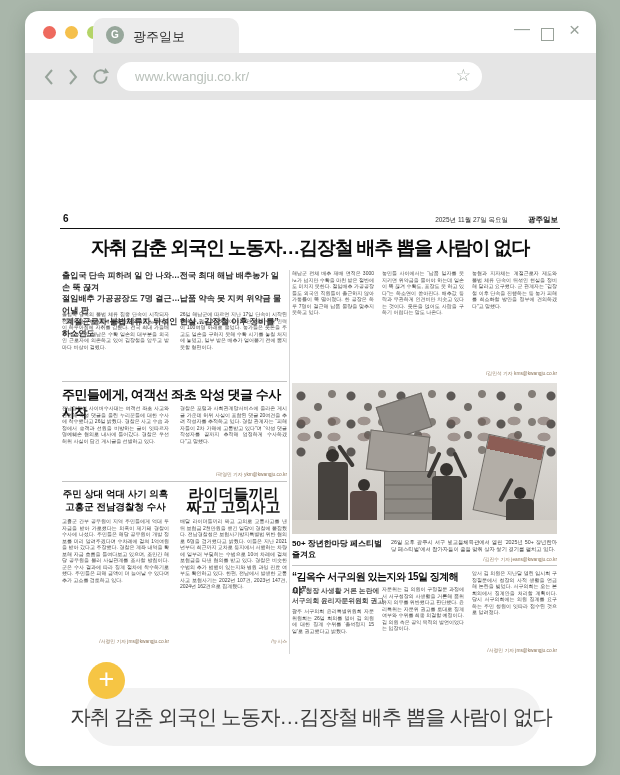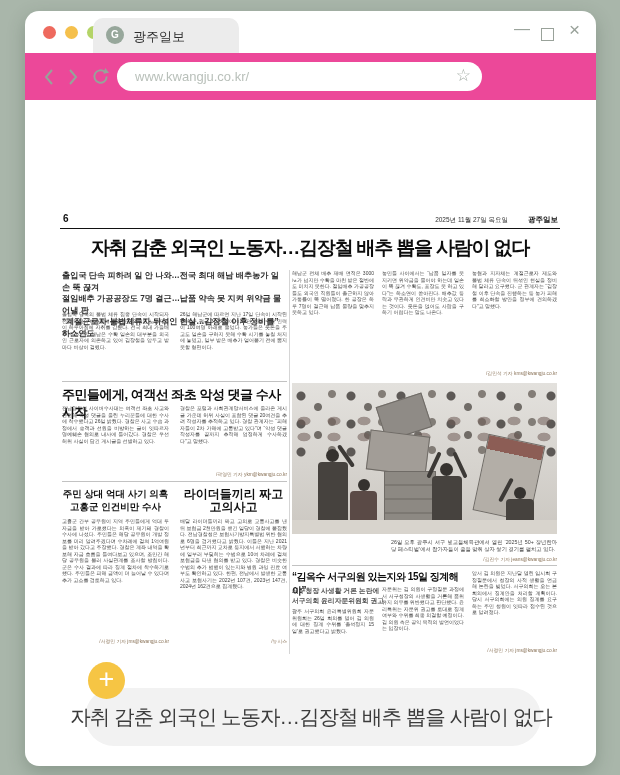--- a/index.html
+++ b/index.html
@@ -5,21 +5,21 @@
   html,body{margin:0;padding:0;}
   body{width:620px;height:775px;background:#a9b6aa;font-family:"Liberation Sans",sans-serif;overflow:hidden;position:relative;}
   .window{position:absolute;left:25px;top:11px;width:571px;height:755px;background:#fff;border-radius:14px;box-shadow:0 6px 18px rgba(40,60,45,.25);overflow:hidden;}
   
   .dot{position:absolute;top:15px;width:13px;height:13px;border-radius:50%;}
   .tab{position:absolute;left:68px;top:7px;width:146px;height:35px;background:#ececec;border-radius:10px 10px 0 0;}
   .tab .fav{position:absolute;left:13px;top:8px;width:18px;height:18px;border-radius:50%;background:#97a79b;color:#fff;font-size:10px;font-weight:700;text-align:center;line-height:18px;}
   .tab .tlabel{position:absolute;left:40px;top:10px;font-size:13px;color:#2e2e2e;}
   .wctl{position:absolute;top:11px;color:#99a29a;font-size:16px;line-height:20px;}
   .wbox{position:absolute;top:17px;width:11px;height:11px;border:1.6px solid #99a29a;}
-  .addressbar{position:absolute;left:0;top:42px;width:571px;height:47px;background:#ec4899;}
+  .addressbar{position:absolute;left:0;top:42px;width:571px;height:47px;background:#e5e5e5;}
   .navic{position:absolute;top:15px;}
   .urlpill{position:absolute;left:92px;top:9px;width:365px;height:29px;background:#fff;border-radius:15px;}
   .urltext{position:absolute;left:18px;top:7px;font-size:13px;color:#b9c0ba;}
   .star{position:absolute;right:11px;top:3px;font-size:17px;color:#a5aea6;}
   
   .masthead{position:absolute;left:35px;top:110px;width:500px;text-align:center;font-size:76px;font-weight:900;letter-spacing:-4px;color:#0a0a0a;}
   .phead{position:absolute;left:35px;top:201px;width:500px;height:16px;border-bottom:1.6px solid #111;}
   .phead .pno{position:absolute;left:3px;top:1px;font-size:10px;font-weight:700;color:#111;}
   .phead .psec{position:absolute;left:0;width:100%;text-align:center;top:1px;font-size:11px;font-weight:800;letter-spacing:6px;color:#111;}
   .phead .pdate{position:absolute;right:52px;top:4px;font-size:6.5px;color:#333;}
@@ -116,26 +116,26 @@
 
   <div class="h2" style="left:37px;top:375px;width:225px;font-size:13px;">주민들에게, 여객선 좌초 악성 댓글 수사 시작</div>
   <div class="bcol" style="left:37px;top:394px;width:107px;height:72px;">전남경찰청 사이버수사대는 여객선 좌초 사고와 관련해 악성 댓글을 올린 누리꾼들에 대한 수사에 착수했다고 26일 밝혔다. 경찰은 사고 수습 과정에서 승객과 선원을 비방하는 글이 잇따르자 명예훼손 혐의로 내사에 들어갔다. 경찰은 우선 허위 사실이 담긴 게시글을 선별하고 있다.</div>
   <div class="bcol" style="left:155px;top:394px;width:107px;height:64px;">경찰은 포털과 사회관계망서비스에 올라온 게시글 가운데 허위 사실이 포함된 댓글 20여건을 추려 작성자를 추적하고 있다. 경찰 관계자는 “피해자들이 2차 가해에 고통받고 있다”며 “악성 댓글 작성자를 끝까지 추적해 엄정하게 수사하겠다”고 말했다.</div>
   <div class="byline" style="left:155px;top:460px;width:107px;">/곽영민 기자 ykm@kwangju.co.kr</div>
 
   <div class="hrule" style="left:37px;top:470px;width:225px;"></div>
 
   <div class="h3" style="left:37px;top:477px;width:107px;font-size:9.5px;line-height:12.5px;">
     <span>주민 상대 억대 사기 의혹</span><br>
-    <span>고흥군 인건비만 수사</span>
+    <span>고흥군 전남경찰청 수사</span>
   </div>
   <div class="bcol" style="left:37px;top:507px;width:107px;height:118px;">고흥군 간부 공무원이 지역 주민들에게 억대 투자금을 받아 가로챘다는 의혹이 제기돼 경찰이 수사에 나섰다. 주민들은 해당 공무원이 개발 정보를 미리 알려주겠다며 수차례에 걸쳐 1억여원을 받아 갔다고 주장했다. 경찰은 계좌 내역을 확보해 자금 흐름을 들여다보고 있으며, 조만간 해당 공무원을 불러 사실관계를 조사할 방침이다. 군은 수사 결과에 따라 징계 절차에 착수하기로 했다. 주민들은 피해 금액이 더 늘어날 수 있다며 추가 고소를 검토하고 있다.</div>
   <div class="byline" style="left:37px;top:627px;width:107px;">/서정민 기자 jms@kwangju.co.kr</div>
 
-  <div class="h3" style="left:155px;top:477px;width:107px;font-size:12px;line-height:12.5px;">
+  <div class="h3" style="left:155px;top:477px;width:107px;font-size:15px;line-height:12.5px;">
     <span>라이더들끼리 짜고 고의사고</span><br>
   </div>
   <div class="bcol" style="left:155px;top:507px;width:107px;height:118px;">배달 라이더들끼리 짜고 고의로 교통사고를 낸 뒤 보험금 2천만원을 챙긴 일당이 경찰에 붙잡혔다. 전남경찰청은 보험사기방지특별법 위반 혐의로 6명을 검거했다고 밝혔다. 이들은 지난 2021년부터 최근까지 교차로 등지에서 서행하는 차량에 일부러 부딪히는 수법으로 10여 차례에 걸쳐 보험금을 타낸 혐의를 받고 있다. 경찰은 비슷한 수법의 추가 범행이 있는지와 병원 과잉 진료 여부도 확인하고 있다. 한편, 전남에서 발생한 교통사고 보험사기는 2022년 107건, 2023년 147건, 2024년 162건으로 집계됐다.</div>
   <div class="byline" style="left:155px;top:627px;width:107px;">/뉴시스</div>
 
   <div class="photo">
     <div class="crowd"></div>
     <div class="crowd2"></div>
     <div class="box" style="left:88px;top:16px;width:46px;height:34px;background:#8f8b86;transform:rotate(-18deg);"></div>
     <div class="box" style="left:76px;top:50px;width:58px;height:38px;background:#a29d97;transform:rotate(7deg);"></div>
@@ -149,20 +149,21 @@
     <div class="arm" style="left:140px;top:68px;height:28px;transform:rotate(25deg);"></div>
     <div class="arm" style="left:166px;top:68px;height:28px;transform:rotate(-25deg);"></div>
     <div class="fig-head" style="left:222px;top:104px;width:12px;height:12px;"></div>
     <div class="fig-body" style="left:214px;top:116px;width:28px;height:35px;"></div>
     <div class="arm" style="left:212px;top:94px;height:26px;transform:rotate(28deg);"></div>
     <div class="fig-head" style="left:66px;top:96px;width:12px;height:12px;"></div>
     <div class="fig-body" style="left:58px;top:108px;width:27px;height:43px;background:#5a4a46;"></div>
     <div class="floor"></div>
   </div>
 
+  <div class="cap-t">50+ 장년한마당 페스티벌 즐겨요</div>
   <div class="cap-b">26일 오후 광주시 서구 빛고을체육관에서 열린 ‘2025년 50+ 장년한마당 페스티벌’에서 참가자들이 줄을 맞춰 상자 쌓기 경기를 펼치고 있다.</div>
   <div class="byline cap-by">/김진수 기자 jeans@kwangju.co.kr</div>
 
   <div class="hrule" style="left:267px;top:554px;width:265px;"></div>
 
   <div class="h2" style="left:267px;top:559px;width:170px;font-size:10px;">“김옥수 서구의원 있는지와 15일 징계해야”</div>
   <div class="subh2" style="left:267px;top:575px;width:95px;">
     <span>서구청장 사생활 거론 논란에</span><br>
     <span>서구의회 윤리자문위원회 권고</span>
   </div>

